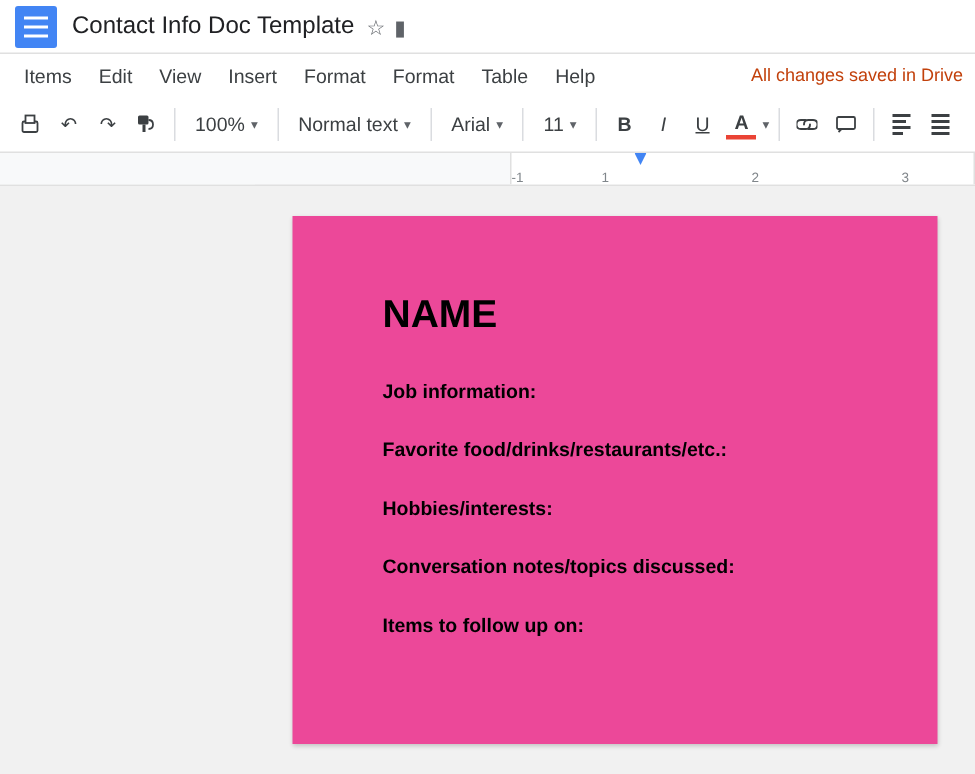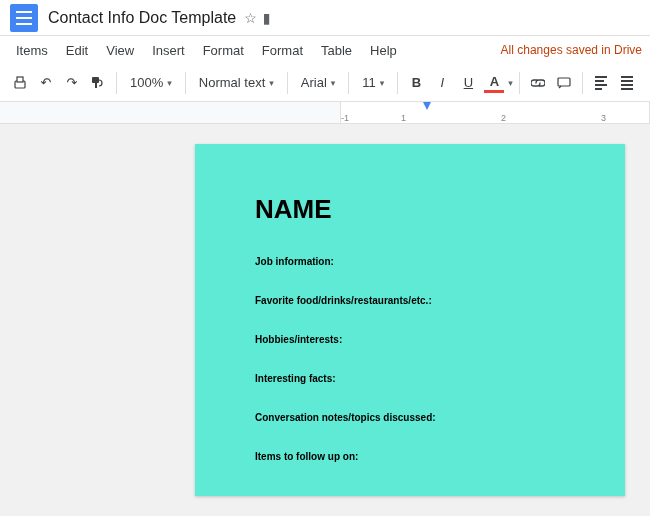--- a/index.html
+++ b/index.html
@@ -41,24 +41,24 @@
     
     .ruler { height: 22px; background: #f8f9fa; border-bottom: 1px solid #e0e0e0; position: relative; overflow: hidden; display: flex; align-items: center; }
     .ruler-inner { margin-left: 170px; flex: 1; background: #fff; height: 100%; border-left: 1px solid #e0e0e0; border-right: 1px solid #e0e0e0; position: relative; display: flex; align-items: flex-end; }
     .ruler-tick { position: absolute; bottom: 0; font-size: 9px; color: #80868b; }
     .ruler-cursor { position: absolute; top: 0; width: 8px; height: 8px; background: #4285f4; clip-path: polygon(50% 100%, 0 0, 100% 0); left: 82px; }
 
     
     .doc-area { display: flex; background: #f1f1f1; height: calc(516px - 36px - 28px - 38px - 22px); overflow: hidden; }
     .sidebar-left { width: 170px; background: #f1f1f1; flex-shrink: 0; }
     .doc-page { flex: 1; padding: 20px 10px; overflow: hidden; display: flex; justify-content: center; }
-    .page { background: #5eead4; width: 430px; min-height: 100%; padding: 50px 60px 40px 60px; box-shadow: 0 1px 3px rgba(0,0,0,0.2); }
+    .page { background: #ec4899; width: 430px; min-height: 100%; padding: 50px 60px 40px 60px; box-shadow: 0 1px 3px rgba(0,0,0,0.2); }
     .page-title { font-size: 26px; font-weight: bold; font-family: Arial, sans-serif; margin-bottom: 28px; color: #000; }
     .page-field { margin-bottom: 24px; }
-    .page-field-label { font-size: 10px; font-weight: bold; font-family: Arial, sans-serif; color: #000; }
+    .page-field-label { font-size: 13px; font-weight: bold; font-family: Arial, sans-serif; color: #000; }
   </style>
 </head>
 <body>
 
 <div class="title-bar">
   <div class="title-bar-icon">
     <span></span>
       <span></span>
       <span></span>
   </div>
@@ -195,23 +195,20 @@
       <div class="page-field">
         <span class="page-field-label">Job information:</span>
       </div>
       <div class="page-field">
         <span class="page-field-label">Favorite food/drinks/restaurants/etc.:</span>
       </div>
       <div class="page-field">
         <span class="page-field-label">Hobbies/interests:</span>
       </div>
       <div class="page-field">
-        <span class="page-field-label">Interesting facts:</span>
-      </div>
-      <div class="page-field">
         <span class="page-field-label">Conversation notes/topics discussed:</span>
       </div>
       <div class="page-field">
         <span class="page-field-label">Items to follow up on:</span>
       </div>
     </div>
   </div>
 </div>
 
 </body></html>

